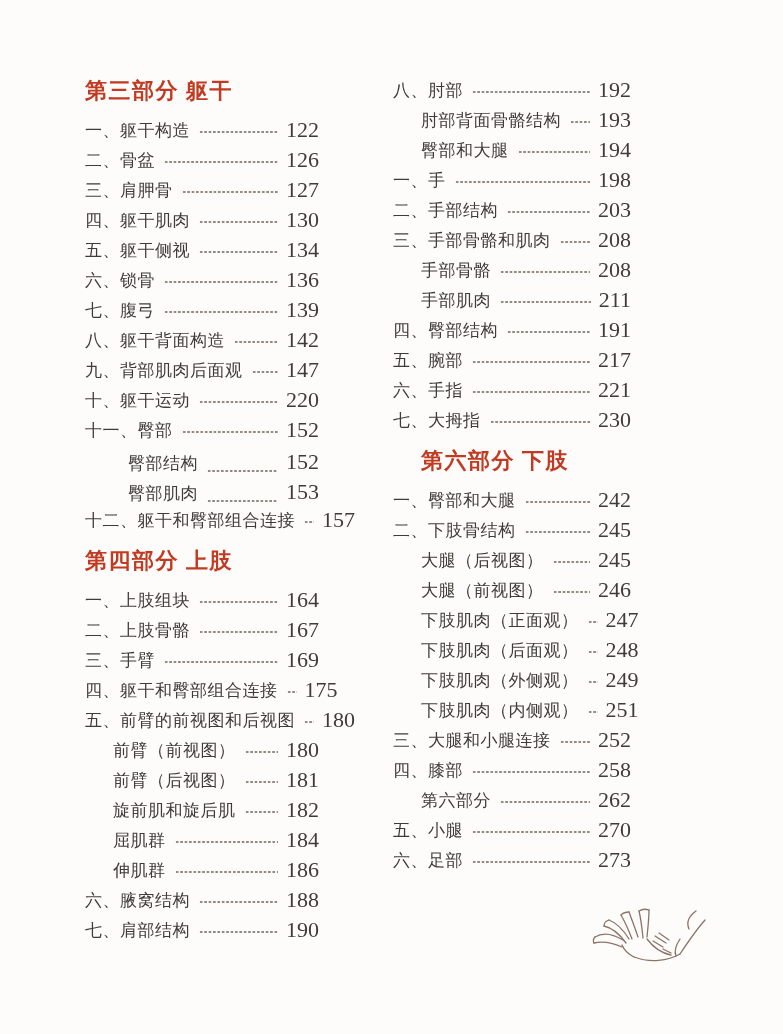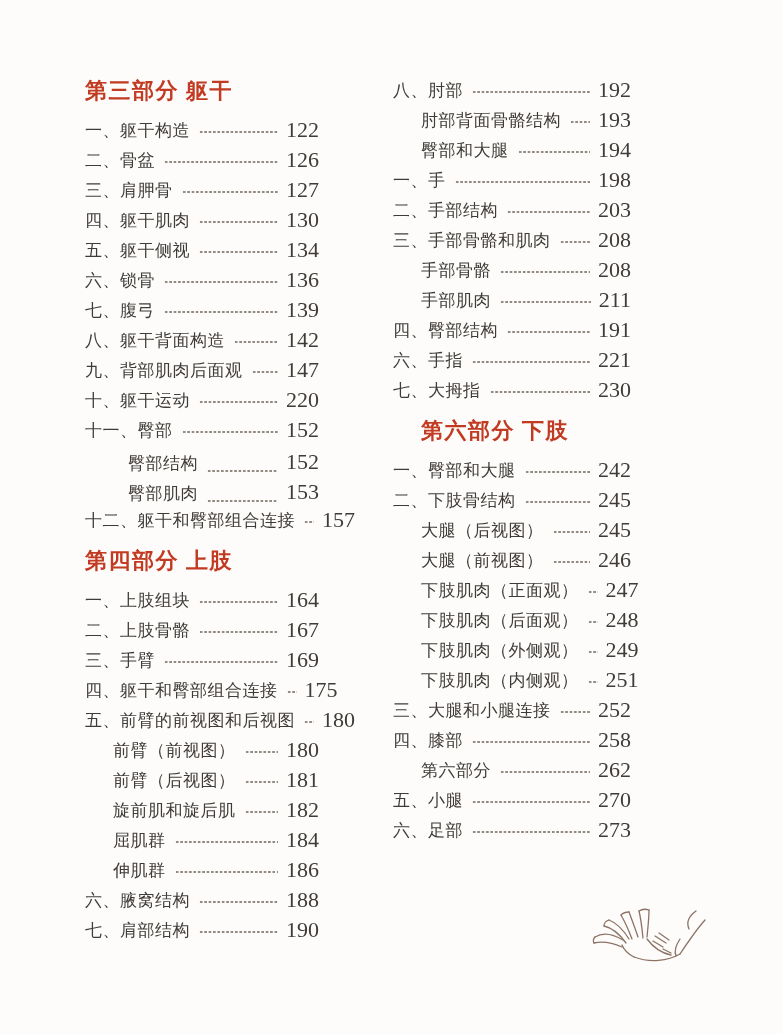--- a/index.html
+++ b/index.html
@@ -246,20 +246,25 @@
         <span class="label">手部肌肉</span>
         <span class="leader"></span>
         <span class="page-num">211</span>
       </div>
       <div class="entry">
         <span class="label">四、臀部结构</span>
         <span class="leader"></span>
         <span class="page-num">191</span>
       </div>
       <div class="entry">
+        <span class="label">五、腕部</span>
+        <span class="leader"></span>
+        <span class="page-num">217</span>
+      </div>
+      <div class="entry">
         <span class="label">六、手指</span>
         <span class="leader"></span>
         <span class="page-num">221</span>
       </div>
       <div class="entry">
         <span class="label">七、大拇指</span>
         <span class="leader"></span>
         <span class="page-num">230</span>
       </div>
       <div class="heading indent1">第六部分 下肢</div>

